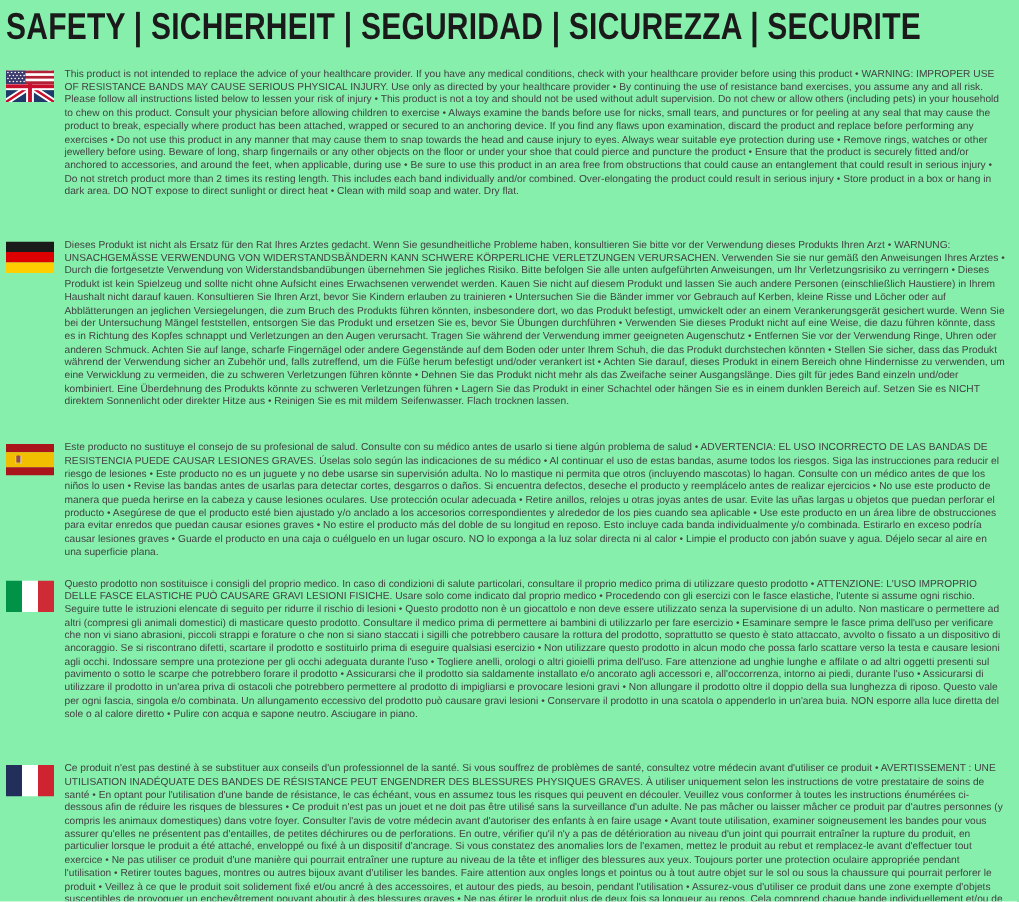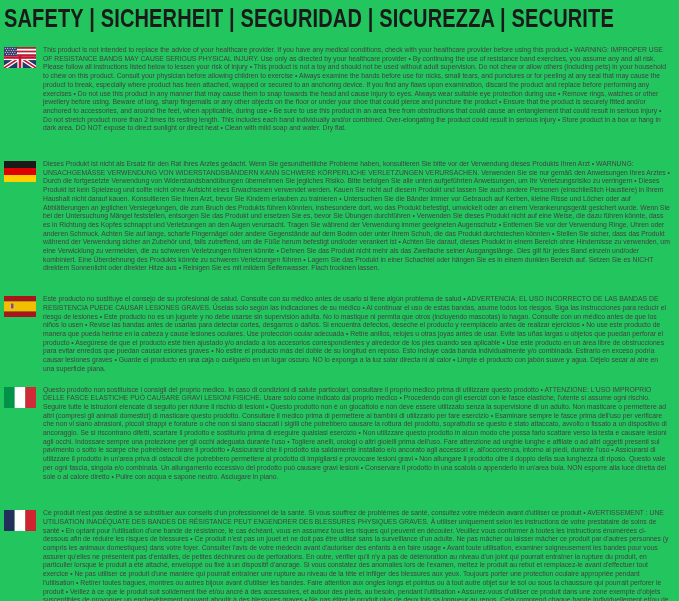--- a/index.html
+++ b/index.html
@@ -1,19 +1,19 @@
 <!DOCTYPE html>
 <html><head>
 <meta charset="utf-8">
 <style>
   html,body{margin:0;padding:0;background:#ffffff;}
   .page{
     position:relative;
     width:679px;height:601px;
-    background:#22c55e;
+    background:#86efac;
     overflow:hidden;
     font-family:"Liberation Sans","DejaVu Sans",sans-serif;
   }
   .title{
     margin:4px 0 0 4px;
     font-size:25px;
     font-weight:800;
     letter-spacing:0.2px;
     color:#1a1a1a;
     white-space:nowrap;

